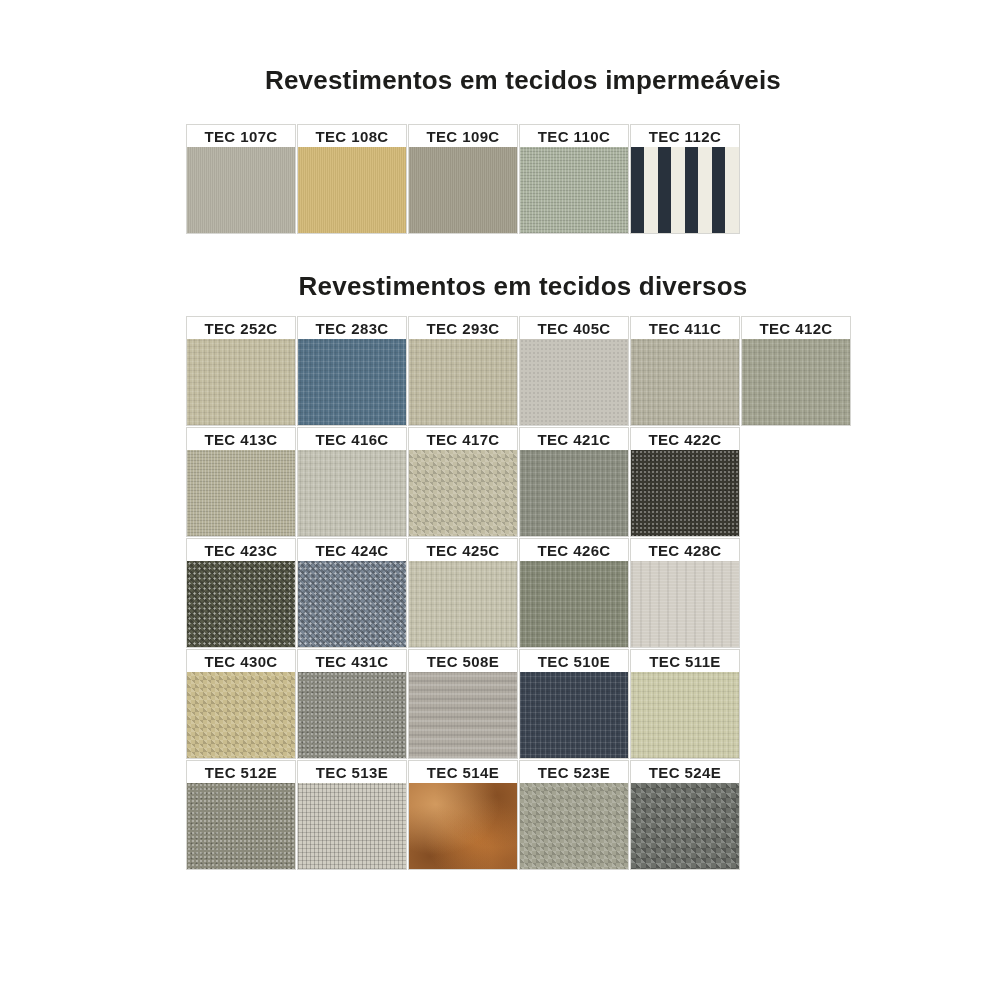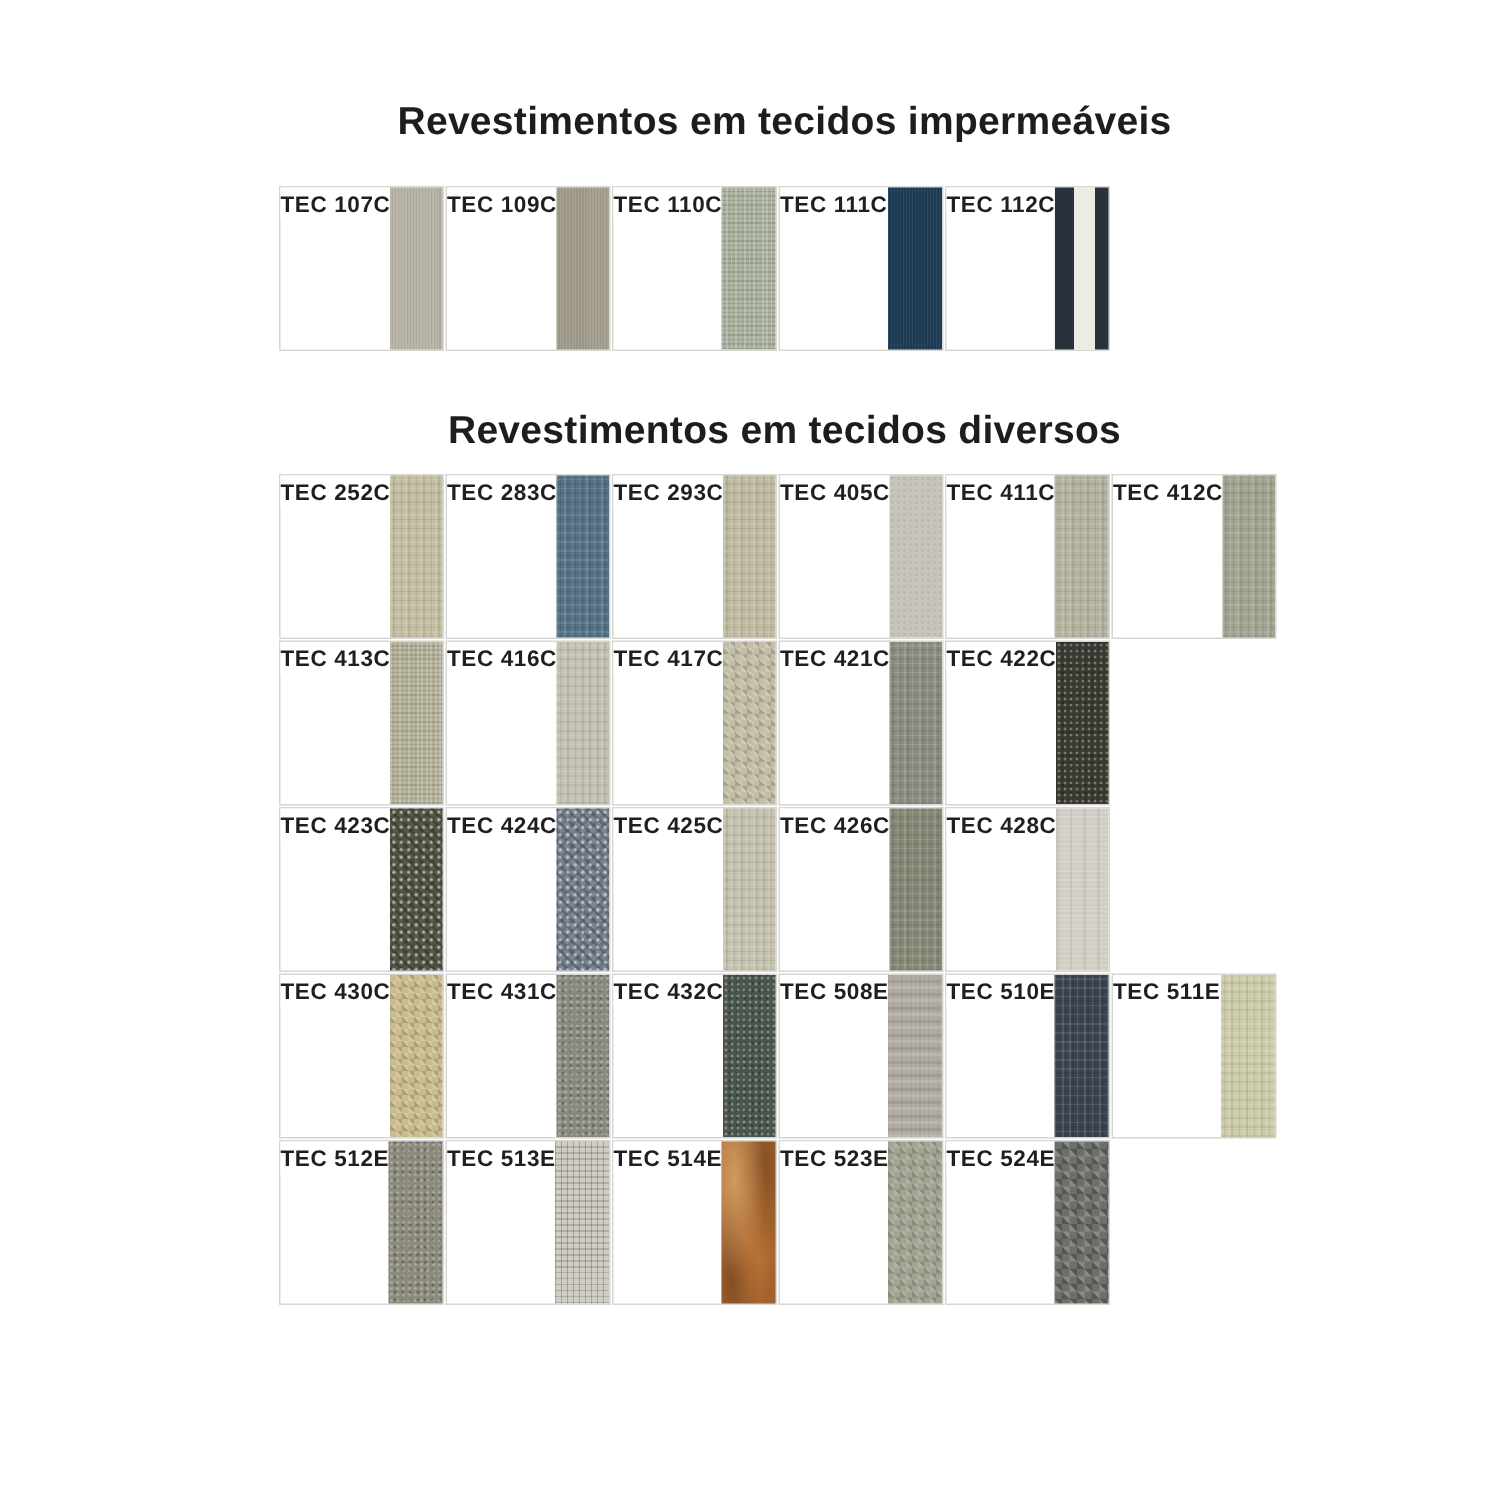--- a/index.html
+++ b/index.html
@@ -39,20 +39,21 @@
     gap: 1px;
     margin-bottom: 1px;
   }
   .swatch-cell {
     width: 110px;
     height: 110px;
     border: 1px solid #d6d6d2;
     box-sizing: border-box;
     background: #ffffff;
     display: flex;
+    flex-direction: column;
   }
   .swatch-label {
     height: 22px;
     display: flex;
     align-items: center;
     justify-content: center;
     font-size: 15px;
     font-weight: bold;
     color: #1f1f1f;
     letter-spacing: 0.4px;
@@ -70,30 +71,30 @@
 
   <section class="catalog-section first">
     <h2 class="section-title">Revestimentos em tecidos impermeáveis</h2>
     <div class="grid">
         <div class="swatch-row">
           <div class="swatch-cell">
             <div class="swatch-label">TEC 107C</div>
             <div class="swatch-fabric" style="background-color: rgb(181, 178, 164); background-image: repeating-linear-gradient(90deg, rgba(255, 255, 255, 0.06) 0px, rgba(255, 255, 255, 0.06) 1px, rgba(0, 0, 0, 0.05) 1px, rgba(0, 0, 0, 0.05) 2px);"></div>
           </div>
           <div class="swatch-cell">
+            <div class="swatch-label">TEC 108C</div>
+            <div class="swatch-fabric" style="background-color: rgb(211, 185, 119); background-image: repeating-linear-gradient(90deg, rgba(255, 255, 255, 0.06) 0px, rgba(255, 255, 255, 0.06) 1px, rgba(0, 0, 0, 0.05) 1px, rgba(0, 0, 0, 0.05) 2px);"></div>
+          </div>
+          <div class="swatch-cell">
             <div class="swatch-label">TEC 109C</div>
             <div class="swatch-fabric" style="background-color: rgb(163, 158, 140); background-image: repeating-linear-gradient(90deg, rgba(255, 255, 255, 0.06) 0px, rgba(255, 255, 255, 0.06) 1px, rgba(0, 0, 0, 0.05) 1px, rgba(0, 0, 0, 0.05) 2px);"></div>
           </div>
           <div class="swatch-cell">
             <div class="swatch-label">TEC 110C</div>
             <div class="swatch-fabric" style="background-color: rgb(169, 177, 158); background-image: repeating-linear-gradient(90deg, rgba(255, 255, 255, 0.22) 0px, rgba(255, 255, 255, 0.22) 1px, transparent 1px, transparent 3px), repeating-linear-gradient(0deg, rgba(0, 0, 0, 0.12) 0px, rgba(0, 0, 0, 0.12) 1px, transparent 1px, transparent 3px);"></div>
-          </div>
-          <div class="swatch-cell">
-            <div class="swatch-label">TEC 111C</div>
-            <div class="swatch-fabric" style="background-color: rgb(30, 61, 87); background-image: repeating-linear-gradient(90deg, rgba(255, 255, 255, 0.06) 0px, rgba(255, 255, 255, 0.06) 1px, rgba(0, 0, 0, 0.05) 1px, rgba(0, 0, 0, 0.05) 2px);"></div>
           </div>
           <div class="swatch-cell">
             <div class="swatch-label">TEC 112C</div>
             <div class="swatch-fabric" style="background-color: rgb(238, 236, 226); background-image: repeating-linear-gradient(90deg, rgb(40, 49, 60) 0px, rgb(40, 49, 60) 13px, rgb(238, 236, 226) 13px, rgb(238, 236, 226) 27px);"></div>
           </div>
         </div>
       </div>
   </section>
 
   <section class="catalog-section second">
@@ -172,24 +173,20 @@
         <div class="swatch-row">
           <div class="swatch-cell">
             <div class="swatch-label">TEC 430C</div>
             <div class="swatch-fabric" style="background-color: rgb(201, 188, 142); background-image: linear-gradient(45deg, rgba(0, 0, 0, 0.14) 25%, transparent 25%, transparent 75%, rgba(0, 0, 0, 0.14) 75%), linear-gradient(45deg, rgba(255, 255, 255, 0.16) 25%, transparent 25%, transparent 75%, rgba(255, 255, 255, 0.16) 75%); background-size: 8px 8px, 8px 8px; background-position: 0px 0px, 4px 4px;"></div>
           </div>
           <div class="swatch-cell">
             <div class="swatch-label">TEC 431C</div>
             <div class="swatch-fabric" style="background-color: rgb(137, 137, 127); background-image: radial-gradient(circle, rgba(255, 255, 255, 0.32) 0.7px, transparent 1.2px), radial-gradient(circle, rgba(0, 0, 0, 0.3) 0.7px, transparent 1.2px); background-size: 4px 4px, 5px 5px; background-position: 0px 0px, 2px 3px;"></div>
           </div>
           <div class="swatch-cell">
-            <div class="swatch-label">TEC 432C</div>
-            <div class="swatch-fabric" style="background-color: rgb(74, 86, 75); background-image: radial-gradient(circle, rgba(255, 255, 255, 0.32) 0.7px, transparent 1.2px), radial-gradient(circle, rgba(0, 0, 0, 0.3) 0.7px, transparent 1.2px); background-size: 4px 4px, 5px 5px; background-position: 0px 0px, 2px 3px;"></div>
-          </div>
-          <div class="swatch-cell">
             <div class="swatch-label">TEC 508E</div>
             <div class="swatch-fabric" style="background-color: rgb(178, 173, 164); background-image: repeating-linear-gradient(0deg, rgba(255, 255, 255, 0.14) 0px, rgba(255, 255, 255, 0.14) 2px, transparent 2px, transparent 4px, rgba(0, 0, 0, 0.08) 4px, rgba(0, 0, 0, 0.08) 6px, transparent 6px, transparent 9px), repeating-linear-gradient(90deg, rgba(0, 0, 0, 0.05) 0px, rgba(0, 0, 0, 0.05) 1px, transparent 1px, transparent 3px);"></div>
           </div>
           <div class="swatch-cell">
             <div class="swatch-label">TEC 510E</div>
             <div class="swatch-fabric" style="background-color: rgb(58, 67, 80); background-image: repeating-linear-gradient(90deg, rgba(255, 255, 255, 0.12) 0px, rgba(255, 255, 255, 0.12) 1px, transparent 1px, transparent 2px, rgba(0, 0, 0, 0.07) 2px, rgba(0, 0, 0, 0.07) 3px, transparent 3px, transparent 5px), repeating-linear-gradient(0deg, rgba(0, 0, 0, 0.06) 0px, rgba(0, 0, 0, 0.06) 1px, transparent 1px, transparent 3px, rgba(255, 255, 255, 0.1) 3px, rgba(255, 255, 255, 0.1) 4px, transparent 4px, transparent 6px);"></div>
           </div>
           <div class="swatch-cell">
             <div class="swatch-label">TEC 511E</div>
             <div class="swatch-fabric" style="background-color: rgb(204, 203, 170); background-image: repeating-linear-gradient(90deg, rgba(255, 255, 255, 0.12) 0px, rgba(255, 255, 255, 0.12) 1px, transparent 1px, transparent 2px, rgba(0, 0, 0, 0.07) 2px, rgba(0, 0, 0, 0.07) 3px, transparent 3px, transparent 5px), repeating-linear-gradient(0deg, rgba(0, 0, 0, 0.06) 0px, rgba(0, 0, 0, 0.06) 1px, transparent 1px, transparent 3px, rgba(255, 255, 255, 0.1) 3px, rgba(255, 255, 255, 0.1) 4px, transparent 4px, transparent 6px);"></div>

